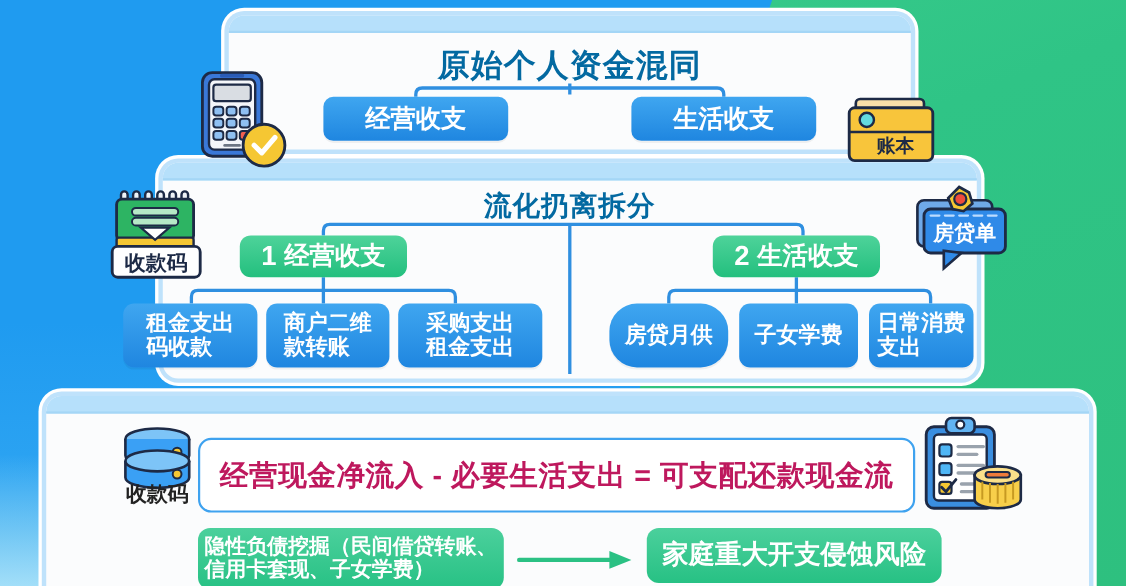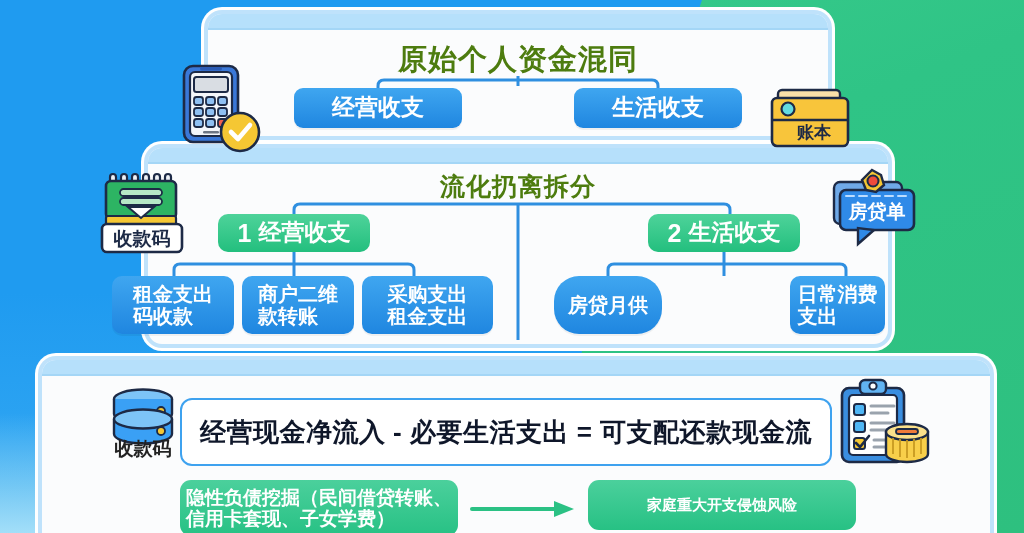--- a/index.html
+++ b/index.html
@@ -26,21 +26,21 @@
   .panel .shelf{position:absolute;left:0;right:0;top:0;height:16px;
     background:#b6e0fb;border-radius:14px 14px 0 0;}
   .panel .shelf:after{content:"";position:absolute;left:0;right:0;bottom:0;height:2px;background:#a4d6f6;}
 
   #tier1{left:208px;top:14px;width:620px;height:122px;}
   #tier2{left:148px;top:148px;width:740px;height:196px;}
   #tier3{left:42px;top:360px;width:948px;height:180px;border-radius:14px 14px 0 0;}
 
   
   .title{position:absolute;left:0;right:0;text-align:center;
-    color:#4d7c0f;font-weight:bold;letter-spacing:1px;}
+    color:#0369a1;font-weight:bold;letter-spacing:1px;}
   #t1-title{top:26px;font-size:29px;}
   #t2-title{top:22px;font-size:25px;}
 
   
   .lines{position:absolute;inset:0;pointer-events:none;}
 
   
   .pill{position:absolute;display:flex;align-items:center;justify-content:center;
     text-align:left;color:#fff;font-weight:bold;line-height:1.12;border-radius:9px;}
   .pill.blue{background:linear-gradient(180deg,#3fa6f0 0%,#1f86e0 100%);
@@ -65,25 +65,25 @@
   #lf2{left:94px;width:112px;}
   #lf3{left:214px;width:131px;}
   #lf4{left:406px;width:108px;border-radius:25px;}
   #lf5{left:524px;width:108px;}
   #lf6{left:642px;width:95px;}
 
   
   #formula{position:absolute;left:138px;top:38px;width:648px;height:64px;
     background:#ffffff;border:2.5px solid #3ea2ef;border-radius:12px;
     display:flex;align-items:center;justify-content:center;
-    font-size:26px;font-weight:bold;color:#0f172a;letter-spacing:.5px;}
+    font-size:26px;font-weight:bold;color:#be185d;letter-spacing:.5px;}
   #hidden-debt{position:absolute;left:138px;top:120px;width:278px;height:56px;
     border-radius:11px;font-size:19px;}
   #risk{position:absolute;left:546px;top:120px;width:268px;height:50px;
-    border-radius:11px;font-size:15px;}
+    border-radius:11px;font-size:24px;}
   #arrow3{position:absolute;left:428px;top:138px;width:108px;height:22px;}
 
   
   .icon{position:absolute;}
   .iconlabel{position:absolute;text-align:center;font-weight:bold;color:#222;}
 
   #ic-pos{left:170px;top:62px;width:96px;height:94px;}
   #ic-ledger{left:770px;top:88px;width:82px;height:62px;}
   #ic-qr{left:98px;top:172px;width:92px;height:84px;}
   #ic-loan{left:828px;top:168px;width:92px;height:82px;}
@@ -154,20 +154,25 @@
     <div class="pill blue leaf" id="lf3">
       <div>
         <div>采购支出</div>
         <div>租金支出</div>
       </div>
     </div>
 
     <div class="pill blue leaf" id="lf4">
       <div>
         <div>房贷月供</div>
+      </div>
+    </div>
+    <div class="pill blue leaf" id="lf5">
+      <div>
+        <div>子女学费</div>
       </div>
     </div>
     <div class="pill blue leaf" id="lf6">
       <div>
         <div>日常消费</div>
         <div>支出</div>
       </div>
     </div>
   </div>
 

